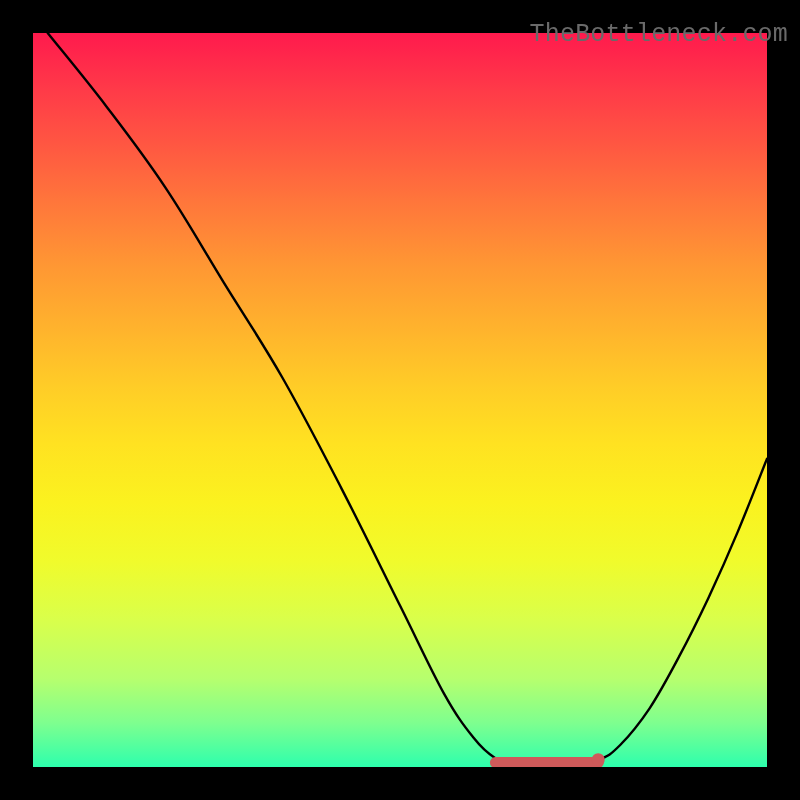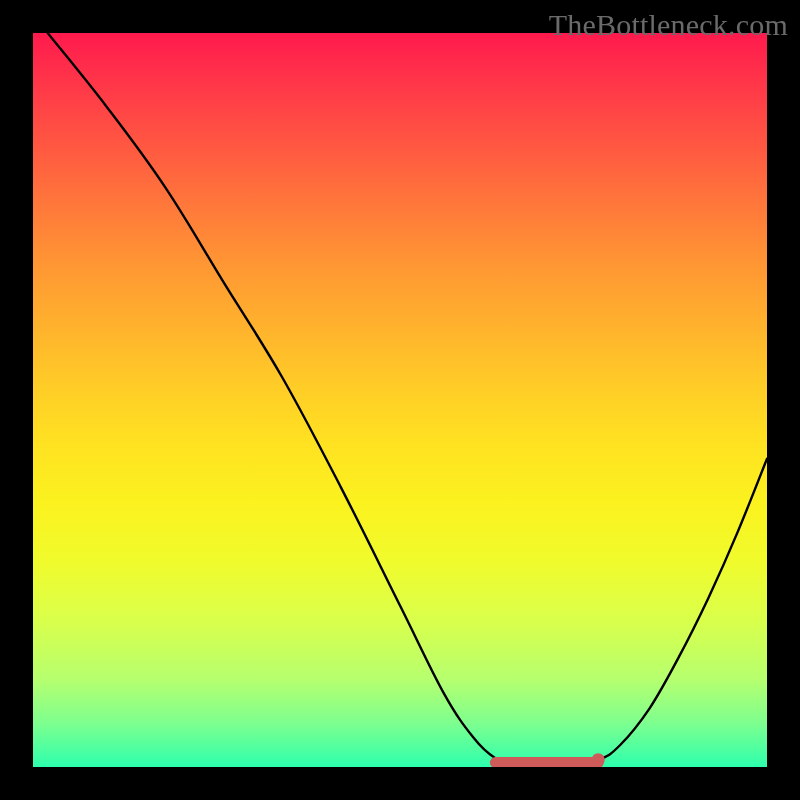--- a/index.html
+++ b/index.html
@@ -6,24 +6,24 @@
     margin: 0;
     padding: 0;
     width: 800px;
     height: 800px;
     background: #000;
     position: relative;
     overflow: hidden;
   }
   .watermark {
     position: absolute;
-    top: 8px;
+    top: 20px;
     right: 12px;
-    font-family: Liberation Serif, serif;
-    font-size: 30px;
+    font-family: Liberation Mono, monospace;
+    font-size: 25px;
     color: #6a6a6a;
     z-index: 10;
     letter-spacing: 0.2px;
   }
   .plot-area {
     position: absolute;
     left: 33px;
     top: 33px;
     width: 734px;
     height: 734px;

